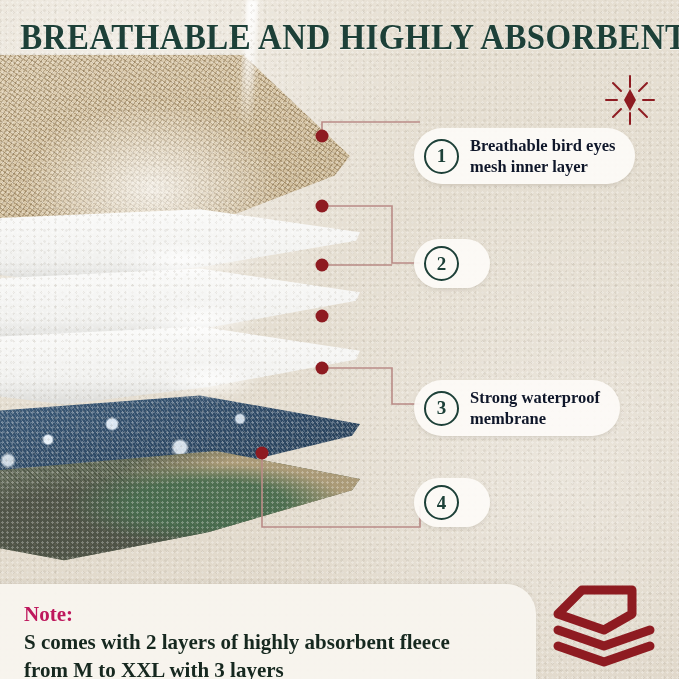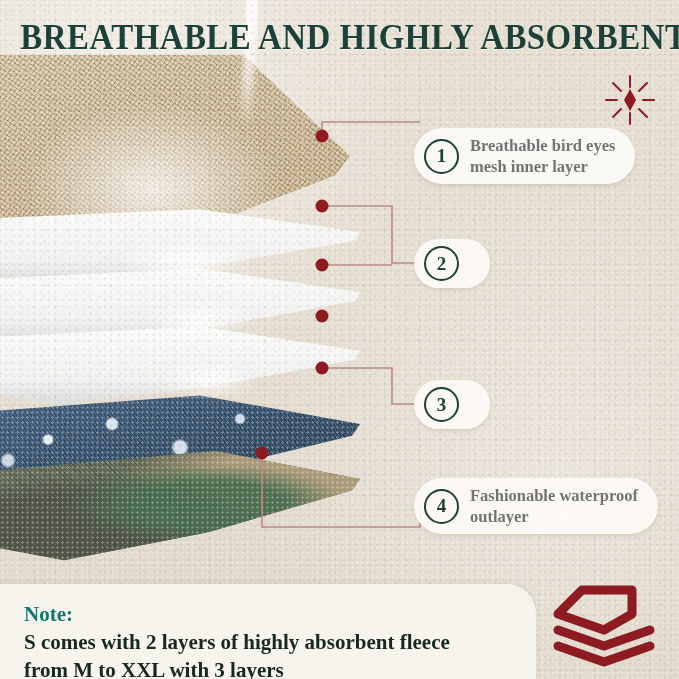--- a/index.html
+++ b/index.html
@@ -126,34 +126,34 @@
     padding:7px 20px 7px 10px;
   }
   .num{
     flex:0 0 auto;width:31px;height:31px;border-radius:50%;
     border:2px solid #1d4038;color:#1d4038;
     display:flex;align-items:center;justify-content:center;
     font-family:"Liberation Serif", serif;font-weight:bold;font-size:19px;
     margin-right:11px;
   }
   .ptext{
-    color:#737373;font-family:"Liberation Serif", serif;
+    color:#0f172a;font-family:"Liberation Serif", serif;
     font-weight:bold;font-size:16.5px;line-height:21px;white-space:pre-line;
   }
 
   
   #note{
     position:absolute;left:-24px;top:584px;width:560px;height:120px;
     background:rgba(248,245,238,.96);
     border-top-right-radius:30px;
     box-shadow:0 -2px 10px -6px rgba(90,80,65,.4);
   }
   #note-inner{position:absolute;left:48px;top:17px;}
   #note-label{
-    color:#0f766e;font-weight:bold;font-size:21px;line-height:27px;
+    color:#be185d;font-weight:bold;font-size:21px;line-height:27px;
     font-family:"Liberation Serif", serif;
   }
   #note-body{
     color:#16281f;font-weight:bold;font-size:21px;line-height:28px;
     font-family:"Liberation Serif", serif;white-space:pre-line;
   }
   #stack-icon{position:absolute;left:546px;top:580px;width:116px;height:92px;}
 </style>
 </head>
 <body>
@@ -219,26 +219,26 @@
     <div class="ptext">Breathable bird eyes
 mesh inner layer</div>
   </div>
 
   <div class="pill" style="left:414px;top:239px;">
     <div class="num">2</div>
   </div>
 
   <div class="pill" style="left:414px;top:380px;">
     <div class="num">3</div>
+    <div class="ptext">Strong waterproof
+membrane</div>
   </div>
 
   <div class="pill" style="left:414px;top:478px;">
     <div class="num">4</div>
-    <div class="ptext">Fashionable waterproof
-outlayer</div>
   </div>
 
   <div id="note">
     <div id="note-inner">
       <div id="note-label">Note:</div>
       <div id="note-body">S comes with 2 layers of highly absorbent fleece
 from M to XXL with 3 layers</div>
     </div>
   </div>
 

